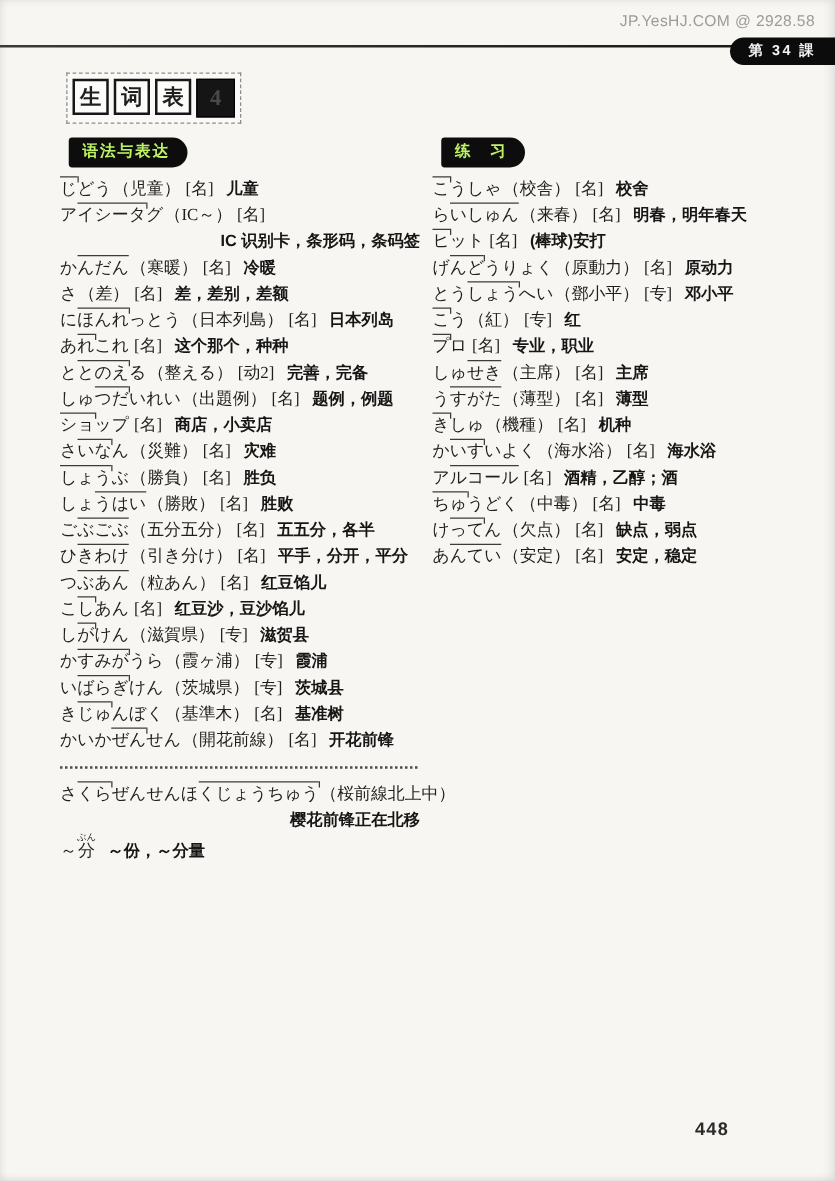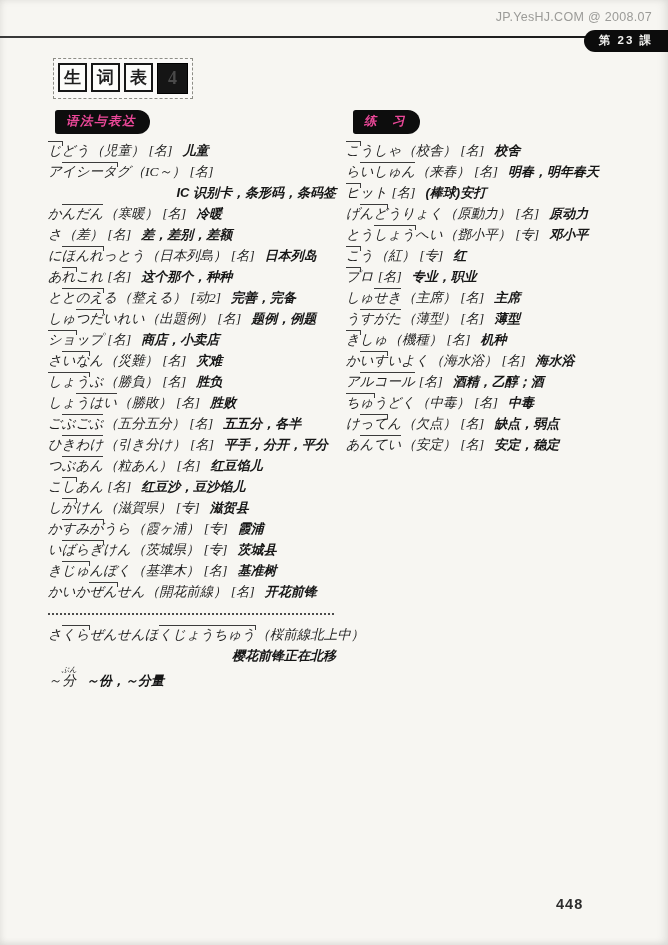--- a/index.html
+++ b/index.html
@@ -36,25 +36,25 @@
   .title .num{
     width:29px;height:29px;background:#151515;border:1px solid #000;
     display:flex;align-items:center;justify-content:center;
     font-size:18px;font-weight:bold;color:#4a4a4a;
   }
   .col{position:absolute;top:110px;}
   .col-left{left:48px;width:292px;}
   .col-right{left:330px;width:300px;margin-left:16px;}
   .sec-badge{
     display:inline-block;margin:0 0 6px 7px;
-    background:#0d0d0d;color:#ec4899;
+    background:#0d0d0d;color:#bef264;
     font-family:"Liberation Sans",sans-serif;font-size:12.5px;font-weight:bold;
-    padding:3px 14px 4px 11px;border-radius:3px 13px 13px 3px;letter-spacing:1.5px;font-style:italic;
+    padding:3px 14px 4px 11px;border-radius:3px 13px 13px 3px;letter-spacing:1.5px;
   }
-  .entry{font-size:13.5px;line-height:21px;white-space:nowrap;font-style:italic;}
+  .entry{font-size:13.5px;line-height:21px;white-space:nowrap;}
   .entry.tall{line-height:26px;}
   .seg{display:inline-block;line-height:18px;}
   .acc{border-top:1px solid #3c3c3c;position:relative;}
   .acc.fall::after{
     content:"";position:absolute;right:-1px;top:-1px;width:1px;height:5px;background:#3c3c3c;
   }
   .paren{margin-left:1px;}
   .pos{margin-left:4px;}
   .meaning{
     margin-left:10px;font-weight:700;
@@ -65,23 +65,23 @@
   .divider{border-top:2px dotted #4c4c4c;height:0;width:286px;margin:11px 2px 9px 0;}
   ruby rt{font-size:7.5px;letter-spacing:0;}
   .page-number{
     position:absolute;left:556px;top:896px;
     font-family:"Liberation Sans",sans-serif;font-size:14.5px;color:#2c2c2c;letter-spacing:1px;font-weight:bold;
   }
 </style>
 </head>
 <body>
 
-<div class="watermark">JP.YesHJ.COM @ 2008.07</div>
+<div class="watermark">JP.YesHJ.COM @ 2928.58</div>
 <div class="top-rule"></div>
-<div class="lesson-badge">第 23 課</div>
+<div class="lesson-badge">第 34 課</div>
 
 <div class="title" id="title-box">
     <div class="char">生</div>
     <div class="char">词</div>
     <div class="char">表</div>
     <div class="num">4</div>
   </div>
 
 <div class="col col-left" id="col-left"><div class="sec-badge">语法与表达</div><div class="entry"><span class="word"><span class="seg acc fall">じ</span><span class="seg">どう</span></span><span class="paren">（児童）</span><span class="pos">[名]</span><span class="meaning">儿童</span></div><div class="entry"><span class="word"><span class="seg">ア</span><span class="seg acc fall">イシータ</span><span class="seg">グ</span></span><span class="paren">（IC～）</span><span class="pos">[名]</span></div><div class="entry cont"><span class="meaning">IC 识别卡，条形码，条码签</span></div><div class="entry"><span class="word"><span class="seg">か</span><span class="seg acc">んだん</span></span><span class="paren">（寒暖）</span><span class="pos">[名]</span><span class="meaning">冷暖</span></div><div class="entry"><span class="word"><span class="seg">さ</span></span><span class="paren">（差）</span><span class="pos">[名]</span><span class="meaning">差，差别，差额</span></div><div class="entry"><span class="word"><span class="seg">に</span><span class="seg acc fall">ほんれ</span><span class="seg">っとう</span></span><span class="paren">（日本列島）</span><span class="pos">[名]</span><span class="meaning">日本列岛</span></div><div class="entry"><span class="word"><span class="seg">あ</span><span class="seg acc fall">れ</span><span class="seg">これ</span></span><span class="pos">[名]</span><span class="meaning">这个那个，种种</span></div><div class="entry"><span class="word"><span class="seg">と</span><span class="seg acc fall">とのえ</span><span class="seg">る</span></span><span class="paren">（整える）</span><span class="pos">[动2]</span><span class="meaning">完善，完备</span></div><div class="entry"><span class="word"><span class="seg">しゅ</span><span class="seg acc fall">つだ</span><span class="seg">いれい</span></span><span class="paren">（出題例）</span><span class="pos">[名]</span><span class="meaning">题例，例题</span></div><div class="entry"><span class="word"><span class="seg acc fall">ショ</span><span class="seg">ップ</span></span><span class="pos">[名]</span><span class="meaning">商店，小卖店</span></div><div class="entry"><span class="word"><span class="seg">さ</span><span class="seg acc fall">いな</span><span class="seg">ん</span></span><span class="paren">（災難）</span><span class="pos">[名]</span><span class="meaning">灾难</span></div><div class="entry"><span class="word"><span class="seg acc fall">しょう</span><span class="seg">ぶ</span></span><span class="paren">（勝負）</span><span class="pos">[名]</span><span class="meaning">胜负</span></div><div class="entry"><span class="word"><span class="seg">しょ</span><span class="seg acc">うはい</span></span><span class="paren">（勝敗）</span><span class="pos">[名]</span><span class="meaning">胜败</span></div><div class="entry"><span class="word"><span class="seg">ご</span><span class="seg acc">ぶごぶ</span></span><span class="paren">（五分五分）</span><span class="pos">[名]</span><span class="meaning">五五分，各半</span></div><div class="entry"><span class="word"><span class="seg">ひ</span><span class="seg acc">きわけ</span></span><span class="paren">（引き分け）</span><span class="pos">[名]</span><span class="meaning">平手，分开，平分</span></div><div class="entry"><span class="word"><span class="seg">つ</span><span class="seg acc">ぶあん</span></span><span class="paren">（粒あん）</span><span class="pos">[名]</span><span class="meaning">红豆馅儿</span></div><div class="entry"><span class="word"><span class="seg">こ</span><span class="seg acc fall">し</span><span class="seg">あん</span></span><span class="pos">[名]</span><span class="meaning">红豆沙，豆沙馅儿</span></div><div class="entry"><span class="word"><span class="seg">し</span><span class="seg acc fall">が</span><span class="seg">けん</span></span><span class="paren">（滋賀県）</span><span class="pos">[专]</span><span class="meaning">滋贺县</span></div><div class="entry"><span class="word"><span class="seg">か</span><span class="seg acc fall">すみが</span><span class="seg">うら</span></span><span class="paren">（霞ヶ浦）</span><span class="pos">[专]</span><span class="meaning">霞浦</span></div><div class="entry"><span class="word"><span class="seg">い</span><span class="seg acc fall">ばらぎ</span><span class="seg">けん</span></span><span class="paren">（茨城県）</span><span class="pos">[专]</span><span class="meaning">茨城县</span></div><div class="entry"><span class="word"><span class="seg">き</span><span class="seg acc fall">じゅ</span><span class="seg">んぼく</span></span><span class="paren">（基準木）</span><span class="pos">[名]</span><span class="meaning">基准树</span></div><div class="entry"><span class="word"><span class="seg">かいか</span><span class="seg acc fall">ぜん</span><span class="seg">せん</span></span><span class="paren">（開花前線）</span><span class="pos">[名]</span><span class="meaning">开花前锋</span></div><div class="divider"></div><div class="entry"><span class="word"><span class="seg">さ</span><span class="seg acc fall">くら</span><span class="seg">ぜんせんほ</span><span class="seg acc fall">くじょうちゅう</span></span><span class="paren">（桜前線北上中）</span></div><div class="entry cont"><span class="meaning">樱花前锋正在北移</span></div><div class="entry tall"><span class="word"><span class="seg">～</span><ruby>分<rt>ぶん</rt></ruby></span><span class="meaning">～份，～分量</span></div></div>
 <div class="col col-right" id="col-right"><div class="sec-badge">练　习</div><div class="entry"><span class="word"><span class="seg acc fall">こ</span><span class="seg">うしゃ</span></span><span class="paren">（校舎）</span><span class="pos">[名]</span><span class="meaning">校舍</span></div><div class="entry"><span class="word"><span class="seg">ら</span><span class="seg acc">いしゅん</span></span><span class="paren">（来春）</span><span class="pos">[名]</span><span class="meaning">明春，明年春天</span></div><div class="entry"><span class="word"><span class="seg acc fall">ヒ</span><span class="seg">ット</span></span><span class="pos">[名]</span><span class="meaning">(棒球)安打</span></div><div class="entry"><span class="word"><span class="seg">げ</span><span class="seg acc fall">んど</span><span class="seg">うりょく</span></span><span class="paren">（原動力）</span><span class="pos">[名]</span><span class="meaning">原动力</span></div><div class="entry"><span class="word"><span class="seg">とう</span><span class="seg acc fall">しょう</span><span class="seg">へい</span></span><span class="paren">（鄧小平）</span><span class="pos">[专]</span><span class="meaning">邓小平</span></div><div class="entry"><span class="word"><span class="seg acc fall">こ</span><span class="seg">う</span></span><span class="paren">（紅）</span><span class="pos">[专]</span><span class="meaning">红</span></div><div class="entry"><span class="word"><span class="seg acc fall">プ</span><span class="seg">ロ</span></span><span class="pos">[名]</span><span class="meaning">专业，职业</span></div><div class="entry"><span class="word"><span class="seg">しゅ</span><span class="seg acc">せき</span></span><span class="paren">（主席）</span><span class="pos">[名]</span><span class="meaning">主席</span></div><div class="entry"><span class="word"><span class="seg">う</span><span class="seg acc">すがた</span></span><span class="paren">（薄型）</span><span class="pos">[名]</span><span class="meaning">薄型</span></div><div class="entry"><span class="word"><span class="seg acc fall">き</span><span class="seg">しゅ</span></span><span class="paren">（機種）</span><span class="pos">[名]</span><span class="meaning">机种</span></div><div class="entry"><span class="word"><span class="seg">か</span><span class="seg acc fall">いす</span><span class="seg">いよく</span></span><span class="paren">（海水浴）</span><span class="pos">[名]</span><span class="meaning">海水浴</span></div><div class="entry"><span class="word"><span class="seg">ア</span><span class="seg acc">ルコール</span></span><span class="pos">[名]</span><span class="meaning">酒精，乙醇；酒</span></div><div class="entry"><span class="word"><span class="seg acc fall">ちゅ</span><span class="seg">うどく</span></span><span class="paren">（中毒）</span><span class="pos">[名]</span><span class="meaning">中毒</span></div><div class="entry"><span class="word"><span class="seg">け</span><span class="seg acc fall">って</span><span class="seg">ん</span></span><span class="paren">（欠点）</span><span class="pos">[名]</span><span class="meaning">缺点，弱点</span></div><div class="entry"><span class="word"><span class="seg">あ</span><span class="seg acc">んてい</span></span><span class="paren">（安定）</span><span class="pos">[名]</span><span class="meaning">安定，稳定</span></div></div>

